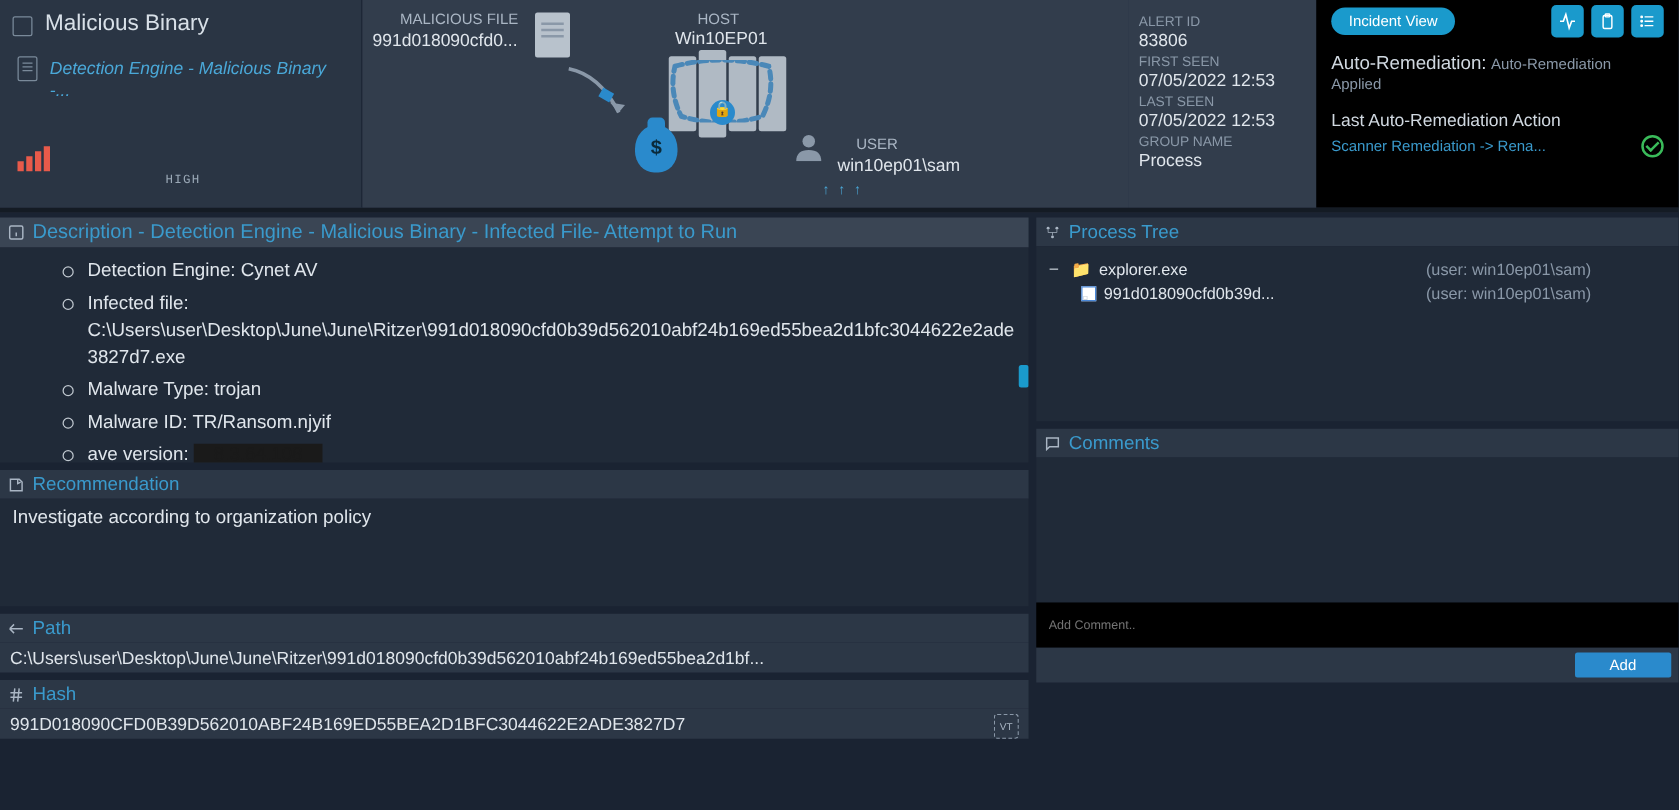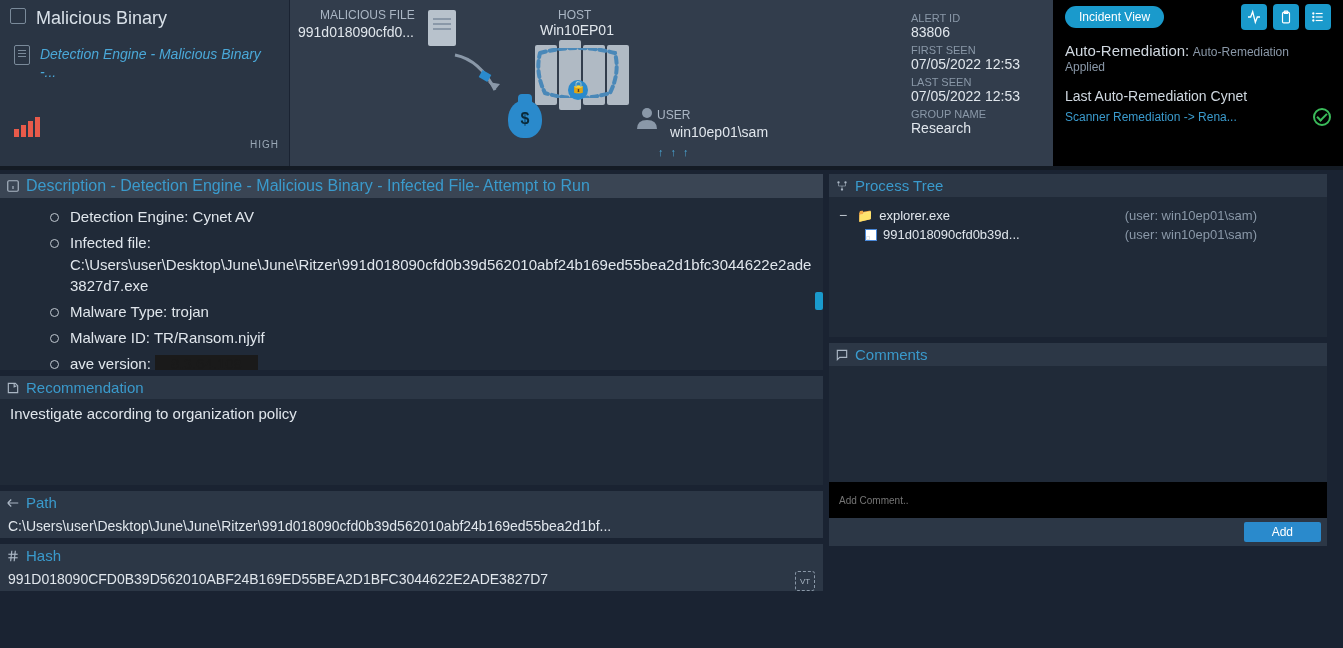--- a/index.html
+++ b/index.html
@@ -19,21 +19,21 @@
     border-bottom: 4px solid #141b24;
   }
   .left-sidebar {
     width: 290px;
     background: #2a3544;
     padding: 8px 10px;
     border-right: 1px solid #1a2332;
   }
   .title-row {
     display: flex;
-    align-items: flex-start;
+    align-items: flex-end;
     gap: 10px;
     margin-bottom: 10px;
   }
   .checkbox {
     width: 16px; height: 16px;
     border: 1px solid #7a8a9a;
     border-radius: 2px;
   }
   .main-title {
     font-size: 18px;
@@ -61,22 +61,23 @@
     height: 1px; background: #7a8a9a;
     box-shadow: 0 3px 0 #7a8a9a, 0 6px 0 #7a8a9a;
   }
   .sub-link {
     color: #4aa8d8;
     font-size: 14px;
     line-height: 1.3;
   }
   .severity {
     margin-top: 30px;
-    text-align: right;
+    text-align: center;
     padding-left: 4px;
+    font-family: Liberation Mono, monospace;
   }
   .severity-bars {
     display: flex;
     gap: 2px;
     align-items: flex-end;
     height: 20px;
   }
   .severity-bars span {
     width: 5px;
     background: #e85a4a;
@@ -265,21 +266,21 @@
     display: flex;
     height: calc(648px - 174px);
   }
   .content-left {
     flex: 1;
     padding: 4px 0;
     overflow: hidden;
   }
   .content-right {
     width: 520px;
-    padding: 4px 16px 4px 6px;
+    padding: 4px 0 4px 6px;
   }
   .section {
     margin-bottom: 6px;
   }
   .sec-header {
     display: flex;
     align-items: center;
     gap: 6px;
     background: #3a4554;
     padding: 3px 6px;
@@ -440,34 +441,34 @@
       <path d="M10 5 Q 47 -5 85 5 Q 90 25 80 45 Q 47 55 15 45 Q 5 25 10 5" stroke="#4a88b8" stroke-width="4" fill="none" stroke-linecap="round" stroke-dasharray="6 4"></path>
     </svg>
     <div class="lock-overlay"></div>
     <div class="money-bag">
         <span>$</span>
       </div>
     <svg class="user-icon" viewBox="0 0 24 24" fill="#8a98a8">
       <circle cx="12" cy="8" r="5"></circle>
         <path d="M2 24 Q2 15 12 15 Q22 15 22 24 Z"></path>
     </svg>
-    <div class="cg-label" style="left:367px; top:108px;">USER</div>
+    <div class="cg-label" style="left:395px; top:108px;">USER</div>
     <div class="cg-value" style="left:380px; top:124px;">win10ep01\sam</div>
     <div class="arrows-up">↑ ↑ ↑</div>
   </div>
 
   <div class="meta-col">
     <div class="meta-label">ALERT ID</div>
     <div class="meta-value">83806</div>
     <div class="meta-label">FIRST SEEN</div>
     <div class="meta-value">07/05/2022 12:53</div>
     <div class="meta-label">LAST SEEN</div>
     <div class="meta-value">07/05/2022 12:53</div>
     <div class="meta-label">GROUP NAME</div>
-    <div class="meta-value">Research</div>
+    <div class="meta-value">Process</div>
   </div>
 
   <div class="right-actions">
     <div class="action-top">
       <div class="pill">Incident View</div>
       <div style="flex:1"></div>
       <div class="icon-btn">
         <svg width="16" height="16" viewBox="0 0 24 24" fill="none" stroke="#fff" stroke-width="2">
             <path d="M3 12h4l3-8 4 16 3-8h4"></path>
           </svg>
@@ -486,21 +487,21 @@
             <circle cx="4" cy="6" r="1" fill="#fff"></circle>
             <circle cx="4" cy="12" r="1" fill="#fff"></circle>
             <circle cx="4" cy="18" r="1" fill="#fff"></circle>
           </svg>
       </div>
     </div>
     <div>
       <span class="ar-label">Auto-Remediation:</span>
       <span class="ar-value">Auto-Remediation Applied</span>
     </div>
-    <div class="ar-action-label">Last Auto-Remediation Cynet</div>
+    <div class="ar-action-label">Last Auto-Remediation Action</div>
     <div class="ar-action-row">
       <span class="ar-action-link">Scanner Remediation -&gt; Rena...</span>
       <span class="check-circle"></span>
     </div>
   </div>
 </div>
 
 <div class="main-body">
   <div class="content-left">
 

